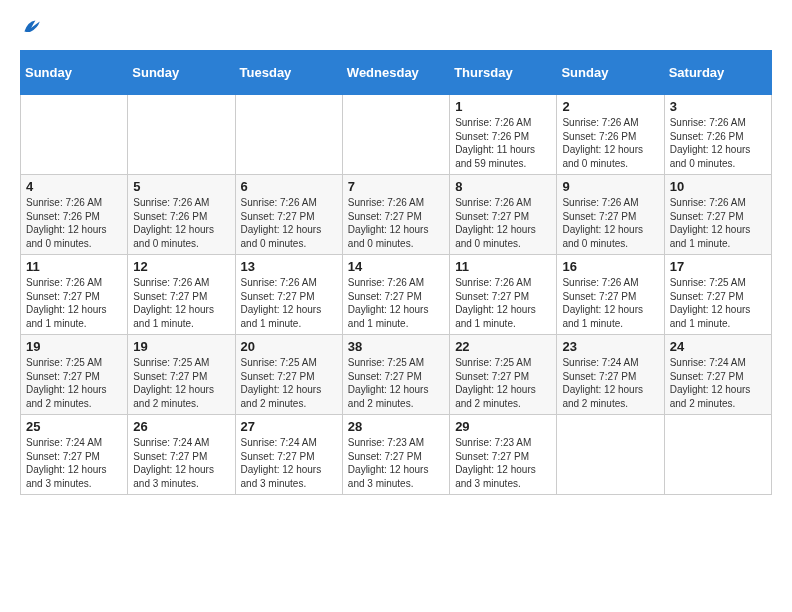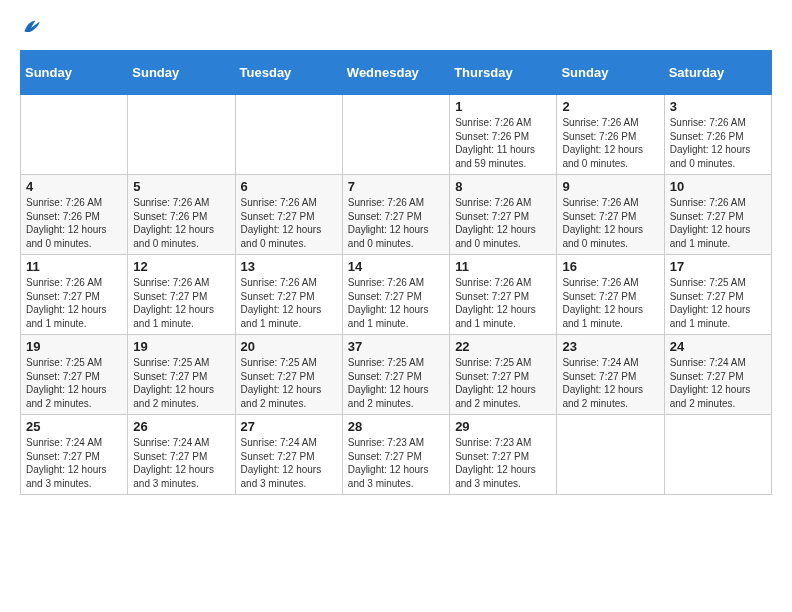--- a/index.html
+++ b/index.html
@@ -199,21 +199,21 @@
         </td>
         <td>
           <span class="day-number">19</span>
           <div class="day-info">Sunrise: 7:25 AM<br>Sunset: 7:27 PM<br>Daylight: 12 hours<br>and 2 minutes.</div>
         </td>
         <td>
           <span class="day-number">20</span>
           <div class="day-info">Sunrise: 7:25 AM<br>Sunset: 7:27 PM<br>Daylight: 12 hours<br>and 2 minutes.</div>
         </td>
         <td>
-          <span class="day-number">37</span>
+          <span class="day-number">38</span>
           <div class="day-info">Sunrise: 7:25 AM<br>Sunset: 7:27 PM<br>Daylight: 12 hours<br>and 2 minutes.</div>
         </td>
         <td>
           <span class="day-number">22</span>
           <div class="day-info">Sunrise: 7:25 AM<br>Sunset: 7:27 PM<br>Daylight: 12 hours<br>and 2 minutes.</div>
         </td>
         <td>
           <span class="day-number">23</span>
           <div class="day-info">Sunrise: 7:24 AM<br>Sunset: 7:27 PM<br>Daylight: 12 hours<br>and 2 minutes.</div>
         </td>

